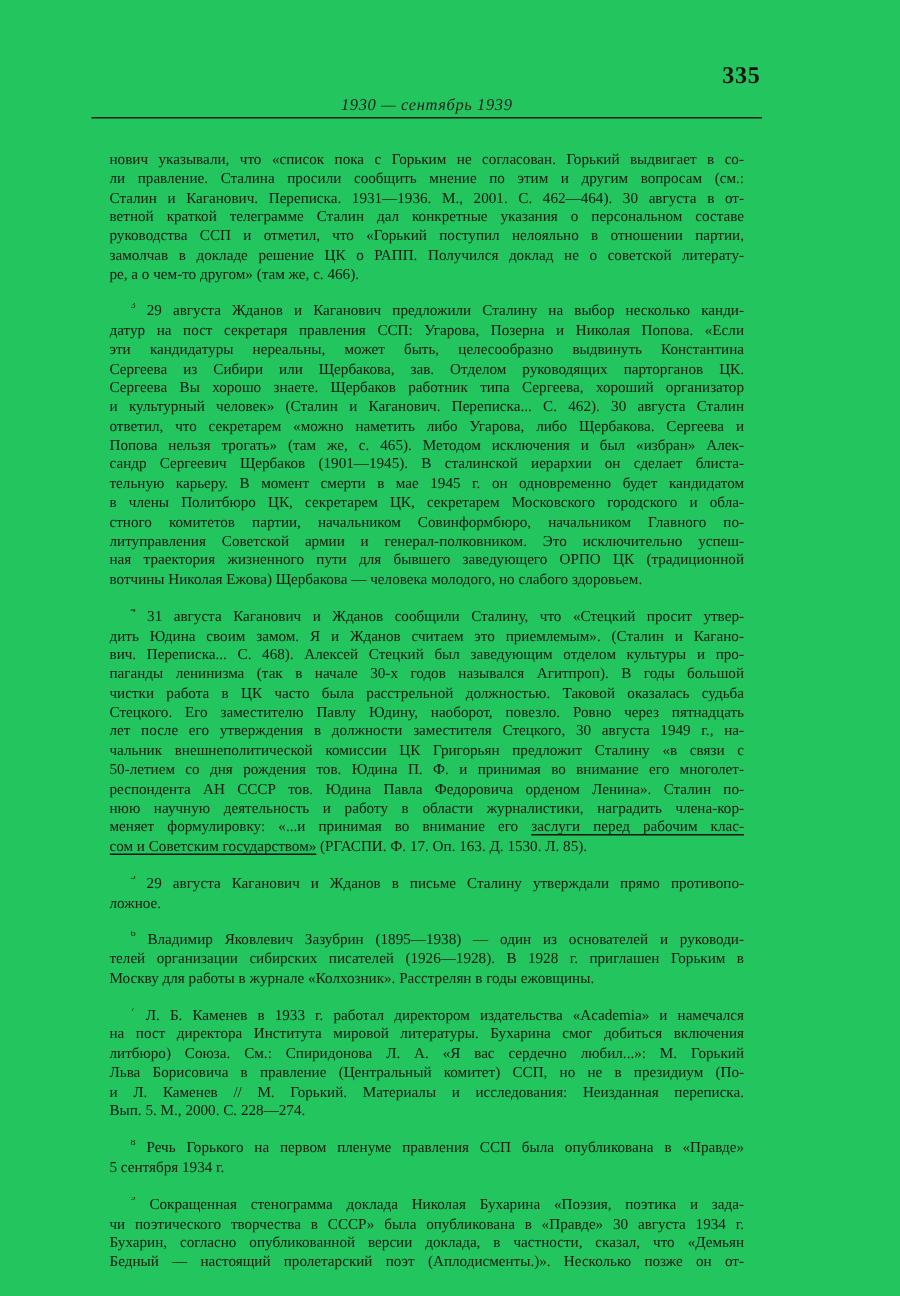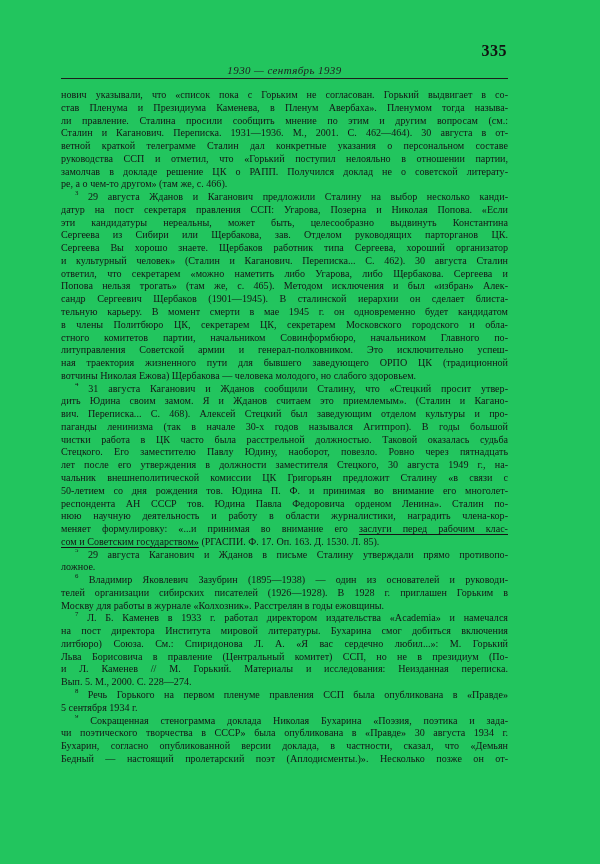--- a/index.html
+++ b/index.html
@@ -33,21 +33,21 @@
     letter-spacing:.5px;
     color:#111;
   }
 
   
   .page-text{
     position:absolute;left:61px;top:89px;width:447px;
     font-size:10.1px;
     color:#151515;
   }
-  .para{margin:0;padding:0;}
+  .para{margin:12px;padding:0;}
   .line{
     height:12.78px;
     line-height:12.78px;
     text-align:justify;
     text-align-last:justify;
     overflow:hidden;
     white-space:normal;
   }
   .line.last{text-align-last:left;}
   .line.first{text-indent:14px;}
@@ -67,21 +67,20 @@
 <div class="page">
 
   <div class="running-head">
     <div class="running-title">1930 — сентябрь 1939</div>
     <div class="page-number">335</div>
   </div>
 
   <div class="page-text">
       <div class="para">
         <div class="line"><span>нович указывали, что «список пока с Горьким не согласован. Горький выдвигает в со-</span></div>
-        <div class="line"><span>став Пленума и Президиума Каменева, в Пленум Авербаха». Пленумом тогда называ-</span></div>
         <div class="line"><span>ли правление. Сталина просили сообщить мнение по этим и другим вопросам (см.:</span></div>
         <div class="line"><span>Сталин и Каганович. Переписка. 1931—1936. М., 2001. С. 462—464). 30 августа в от-</span></div>
         <div class="line"><span>ветной краткой телеграмме Сталин дал конкретные указания о персональном составе</span></div>
         <div class="line"><span>руководства ССП и отметил, что «Горький поступил нелояльно в отношении партии,</span></div>
         <div class="line"><span>замолчав в докладе решение ЦК о РАПП. Получился доклад не о советской литерату-</span></div>
         <div class="line last"><span>ре, а о чем-то другом» (там же, с. 466).</span></div>
       </div>
       <div class="para">
         <div class="line first"><sup>3</sup><span> 29 августа Жданов и Каганович предложили Сталину на выбор несколько канди-</span></div>
         <div class="line"><span>датур на пост секретаря правления ССП: Угарова, Позерна и Николая Попова. «Если</span></div>

